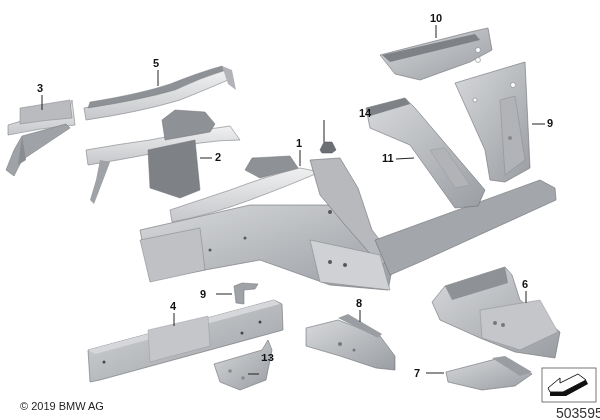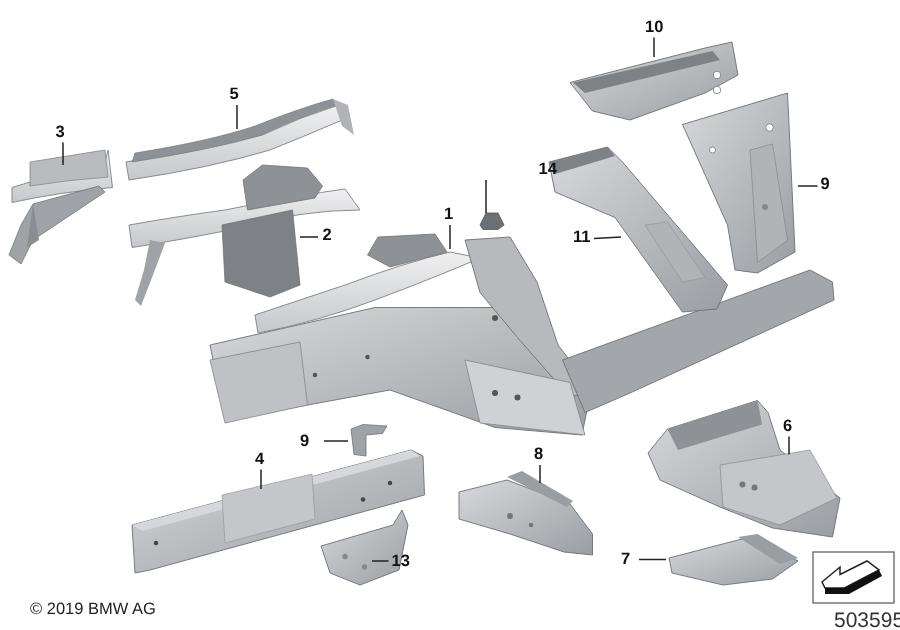--- a/index.html
+++ b/index.html
@@ -157,18 +157,18 @@
   <span class="label" style="left:430px;top:12px;">10</span>
   <span class="label" style="left:318px;top:107px;margin-left:41px;">14</span>
   <span class="label" style="left:296px;top:137px;">1</span>
   <span class="label" style="left:215px;top:151px;">2</span>
   <span class="label" style="left:382px;top:152px;">11</span>
   <span class="label" style="left:547px;top:117px;">9</span>
   <span class="label" style="left:200px;top:288px;">9</span>
   <span class="label" style="left:170px;top:300px;">4</span>
   <span class="label" style="left:356px;top:297px;">8</span>
   <span class="label" style="left:522px;top:278px;">6</span>
-  <span class="label" style="left:261px;top:368px;">13</span>
+  <span class="label" style="left:261px;top:352px;font-family:Liberation Mono, monospace;">13</span>
   <span class="label" style="left:414px;top:367px;">7</span>
 </div>
 
 <div class="copyright">© 2019 BMW AG</div>
 <div class="diagram-id">503595</div>
 
 </body></html>

